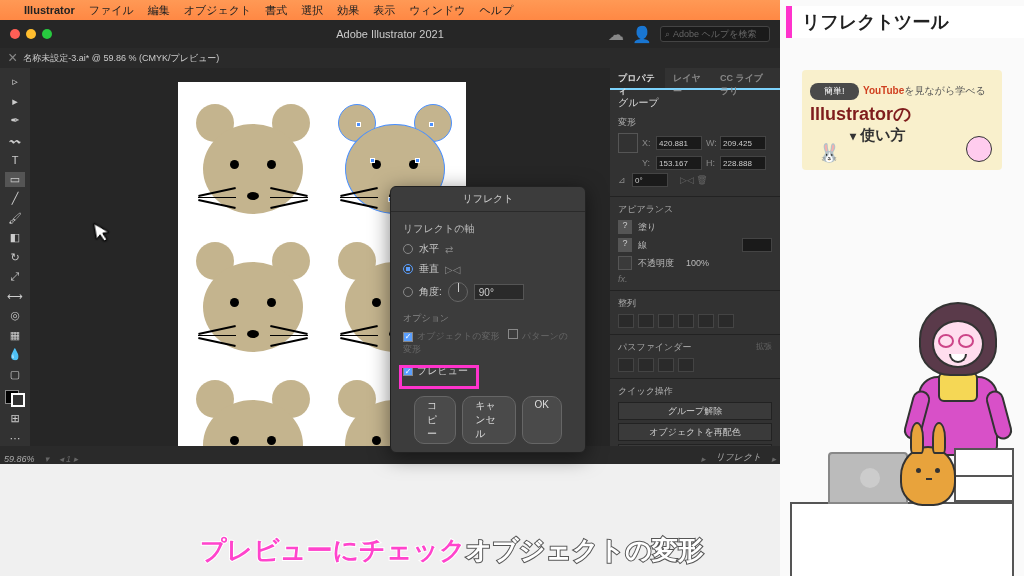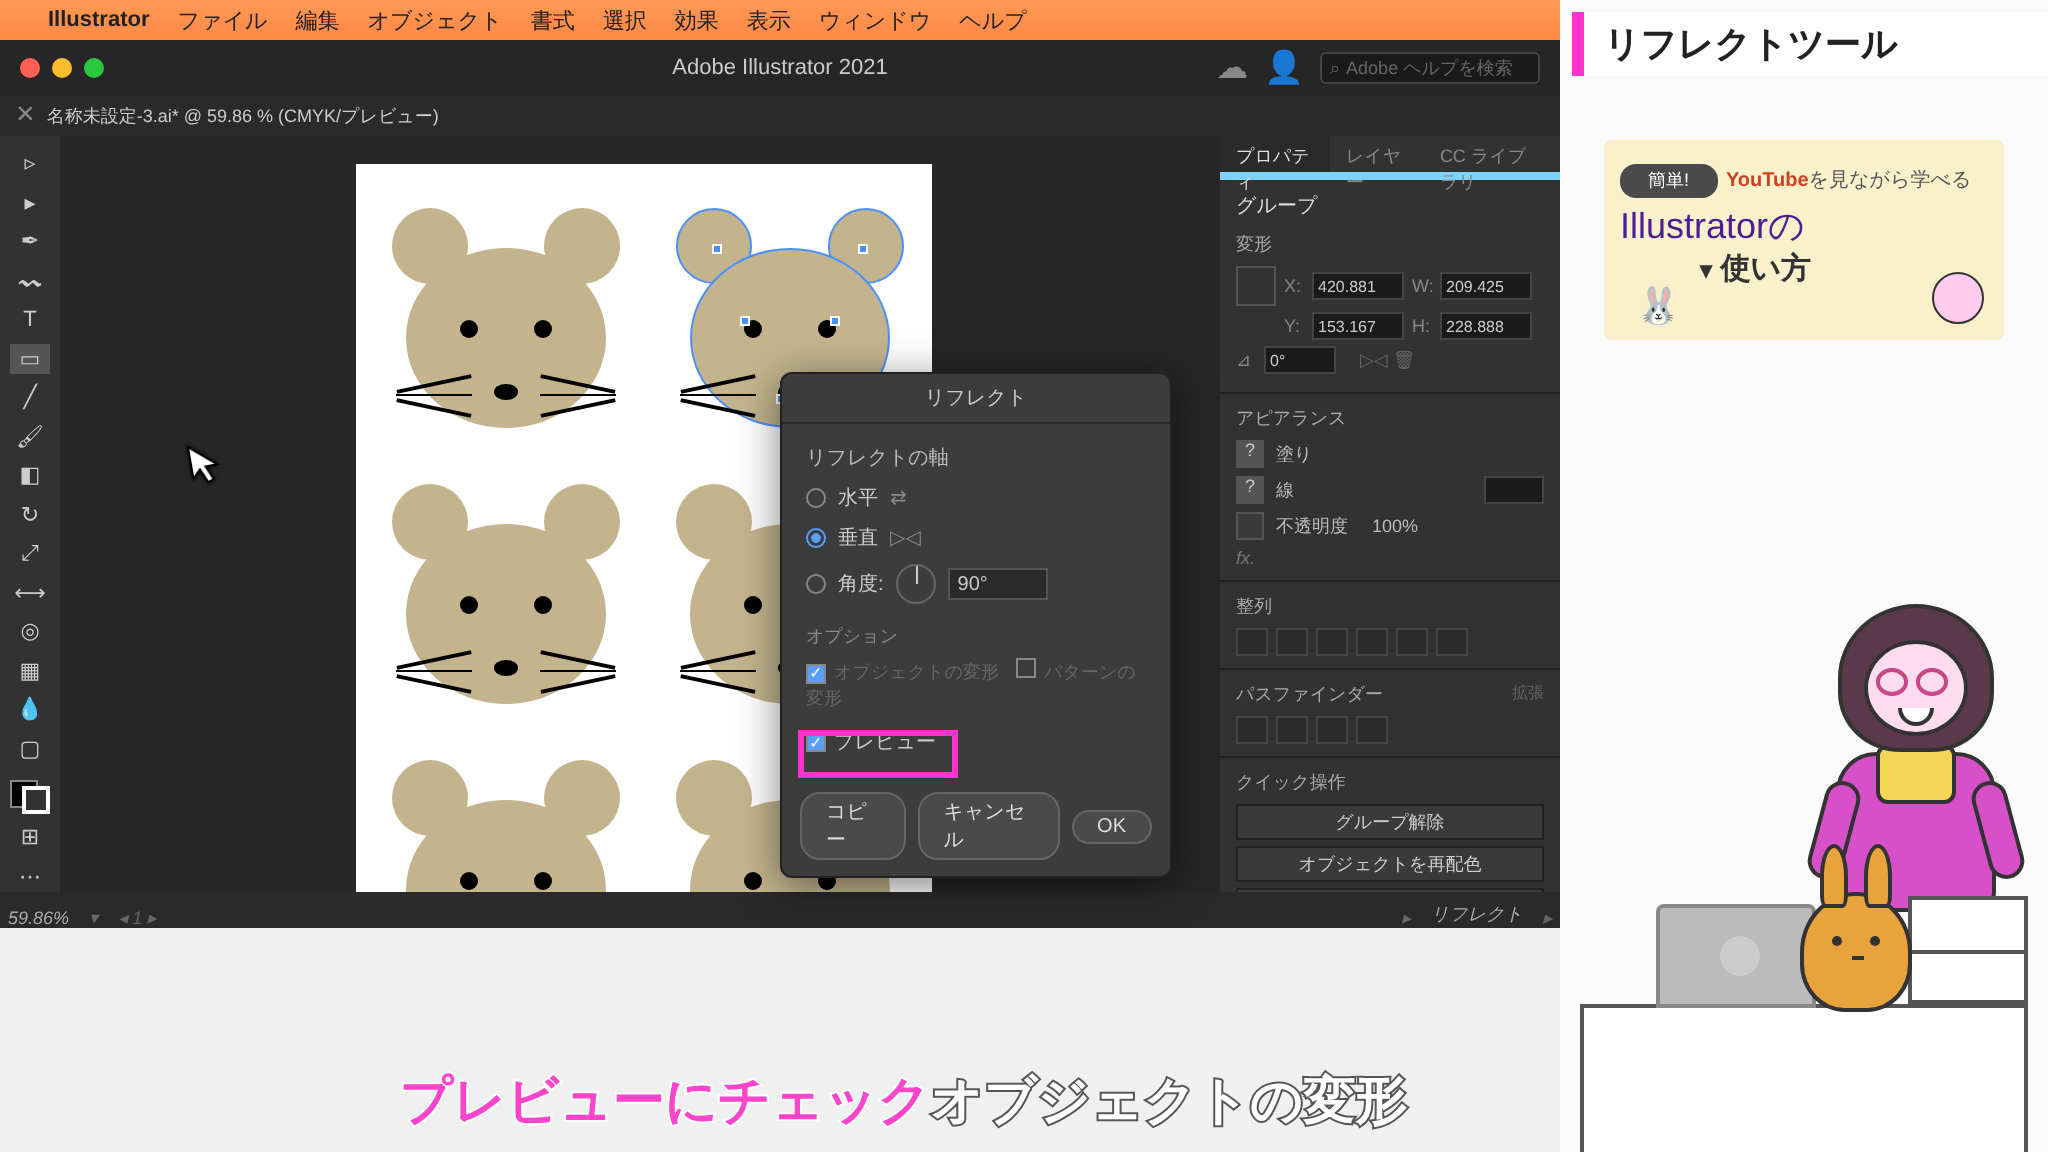--- a/index.html
+++ b/index.html
@@ -46,21 +46,21 @@
 .whisker.r2 { right: 10px; }
 .whisker.r3 { right: 10px; transform: rotate(-12deg); bottom: 18px; }
 
 .selected .ear, .selected .head { border: 1px solid #4a90ff; }
 .anchor { position: absolute; width: 5px; height: 5px; background: #4a90ff; border: 1px solid #fff; }
 
 .cursor-arrow { position: absolute; left: 64px; top: 152px; color: #fff; font-size: 18px; transform: rotate(-10deg); z-index: 50; }
 .cursor-arrow svg { filter: drop-shadow(0 0 1px #000); }
 
 .panels-right { width: 170px; background: #323232; color: #bbb; font-size: 9px; }
-.panel-tabs { display: flex; height: 22px; border-bottom: 4px solid #7dd3fc; }
+.panel-tabs { display: flex; height: 22px; border-bottom: 2px solid #7dd3fc; font-weight: bold; }
 .panel-tab { padding: 4px 8px; color: #888; font-size: 9px; }
 .panel-tab.active { color: #ddd; background: #2a2a2a; }
 .panel-section { padding: 6px 8px; border-bottom: 1px solid #222; }
 .panel-title { color: #aaa; font-size: 9px; margin-bottom: 4px; }
 .panel-group-label { color: #ddd; font-size: 10px; margin-bottom: 6px; }
 .xform-row { display: flex; gap: 4px; align-items: center; margin-bottom: 3px; }
 .xform-row .pfx { width: 10px; color: #888; }
 .val-input { width: 46px; height: 14px; background: #1a1a1a; border: 1px solid #444; color: #ccc; font-size: 8px; padding: 0 2px; }
 .appearance-row { display: flex; align-items: center; gap: 6px; margin-bottom: 4px; }
 .swatch-mini { width: 14px; height: 14px; background: #000; border: 1px solid #555; }
@@ -80,30 +80,30 @@
 .angle-row { display: flex; align-items: center; gap: 6px; margin: 6px 0 10px; }
 .angle-dial { width: 20px; height: 20px; border-radius: 50%; border: 1px solid #666; position: relative; }
 .angle-dial::after { content: ''; position: absolute; width: 1px; height: 9px; background: #ccc; left: 50%; top: 0; }
 .angle-input { width: 50px; height: 16px; background: #2a2a2a; border: 1px solid #555; color: #ccc; font-size: 10px; padding: 0 4px; }
 .opt-label { color: #888; font-size: 9px; margin-bottom: 4px; }
 .opt-row { color: #666; font-size: 9px; margin-bottom: 8px; }
 .cb { width: 10px; height: 10px; border: 1px solid #888; display: inline-flex; align-items: center; justify-content: center; font-size: 8px; margin-right: 4px; }
 .cb.on { background: #5a9fff; color: #fff; }
 .preview-row { display: flex; align-items: center; }
 .preview-highlight { position: absolute; border: 3px solid #ff33cc; width: 80px; height: 24px; left: 8px; top: 178px; pointer-events: none; }
-.dialog-buttons { display: flex; justify-content: flex-end; gap: 6px; padding: 8px 9px; align-items: center; }
+.dialog-buttons { display: flex; justify-content: flex-end; gap: 6px; padding: 8px 23px; }
 .dlg-btn { padding: 2px 12px; background: #4a4a4a; border: 1px solid #666; border-radius: 10px; color: #ddd; font-size: 10px; }
 
 .promo { position: absolute; right: 0; top: 0; width: 244px; height: 576px; background: #fafafa; }
 .promo-title-bar { position: absolute; top: 6px; left: 6px; right: 0; height: 32px; background: #fff; border-left: 6px solid #ff33cc; display: flex; align-items: center; padding-left: 10px; font-weight: bold; font-size: 18px; color: #222; }
 .promo-card { position: absolute; top: 70px; left: 22px; width: 200px; height: 100px; background: #f9f0cc; border-radius: 4px; padding: 10px 8px; }
 .promo-badge { display: inline-block; background: #4a4a4a; color: #fff; font-size: 9px; padding: 2px 14px; border-radius: 8px; }
 .promo-line1 { font-size: 10px; color: #555; margin-top: 2px; }
 .promo-line1 b { color: #d04020; }
-.promo-line2 { font-size: 18px; font-weight: normal; color: #4c1d95; margin-top: 2px; }
+.promo-line2 { font-size: 18px; font-weight: bold; color: #7f1d1d; margin-top: 2px; }
 .promo-line3 { font-size: 15px; font-weight: bold; color: #333; margin-left: 40px; }
 .promo-char-mini { position: absolute; bottom: 6px; left: 16px; font-size: 18px; }
 .promo-char-face { position: absolute; bottom: 8px; right: 10px; width: 26px; height: 26px; border-radius: 50%; background: #fce; border: 1.5px solid #333; }
 
 .promo-scene { position: absolute; bottom: 0; left: 0; right: 0; height: 320px; }
 .desk { position: absolute; bottom: 0; left: 10px; right: 10px; height: 74px; background: #fff; border: 2px solid #555; border-bottom: none; }
 .drawer-unit { position: absolute; right: 10px; bottom: 74px; width: 60px; height: 54px; background: #fff; border: 2px solid #555; }
 .drawer-unit::before { content: ''; position: absolute; top: 50%; left: 0; right: 0; height: 2px; background: #555; }
 .laptop { position: absolute; bottom: 72px; left: 48px; width: 80px; height: 52px; background: #bbb; border-radius: 4px 4px 0 0; border: 2px solid #888; }
 .laptop::after { content: ''; position: absolute; width: 20px; height: 20px; left: 30px; top: 14px; background: #ddd; border-radius: 50%; opacity: 0.5; }

